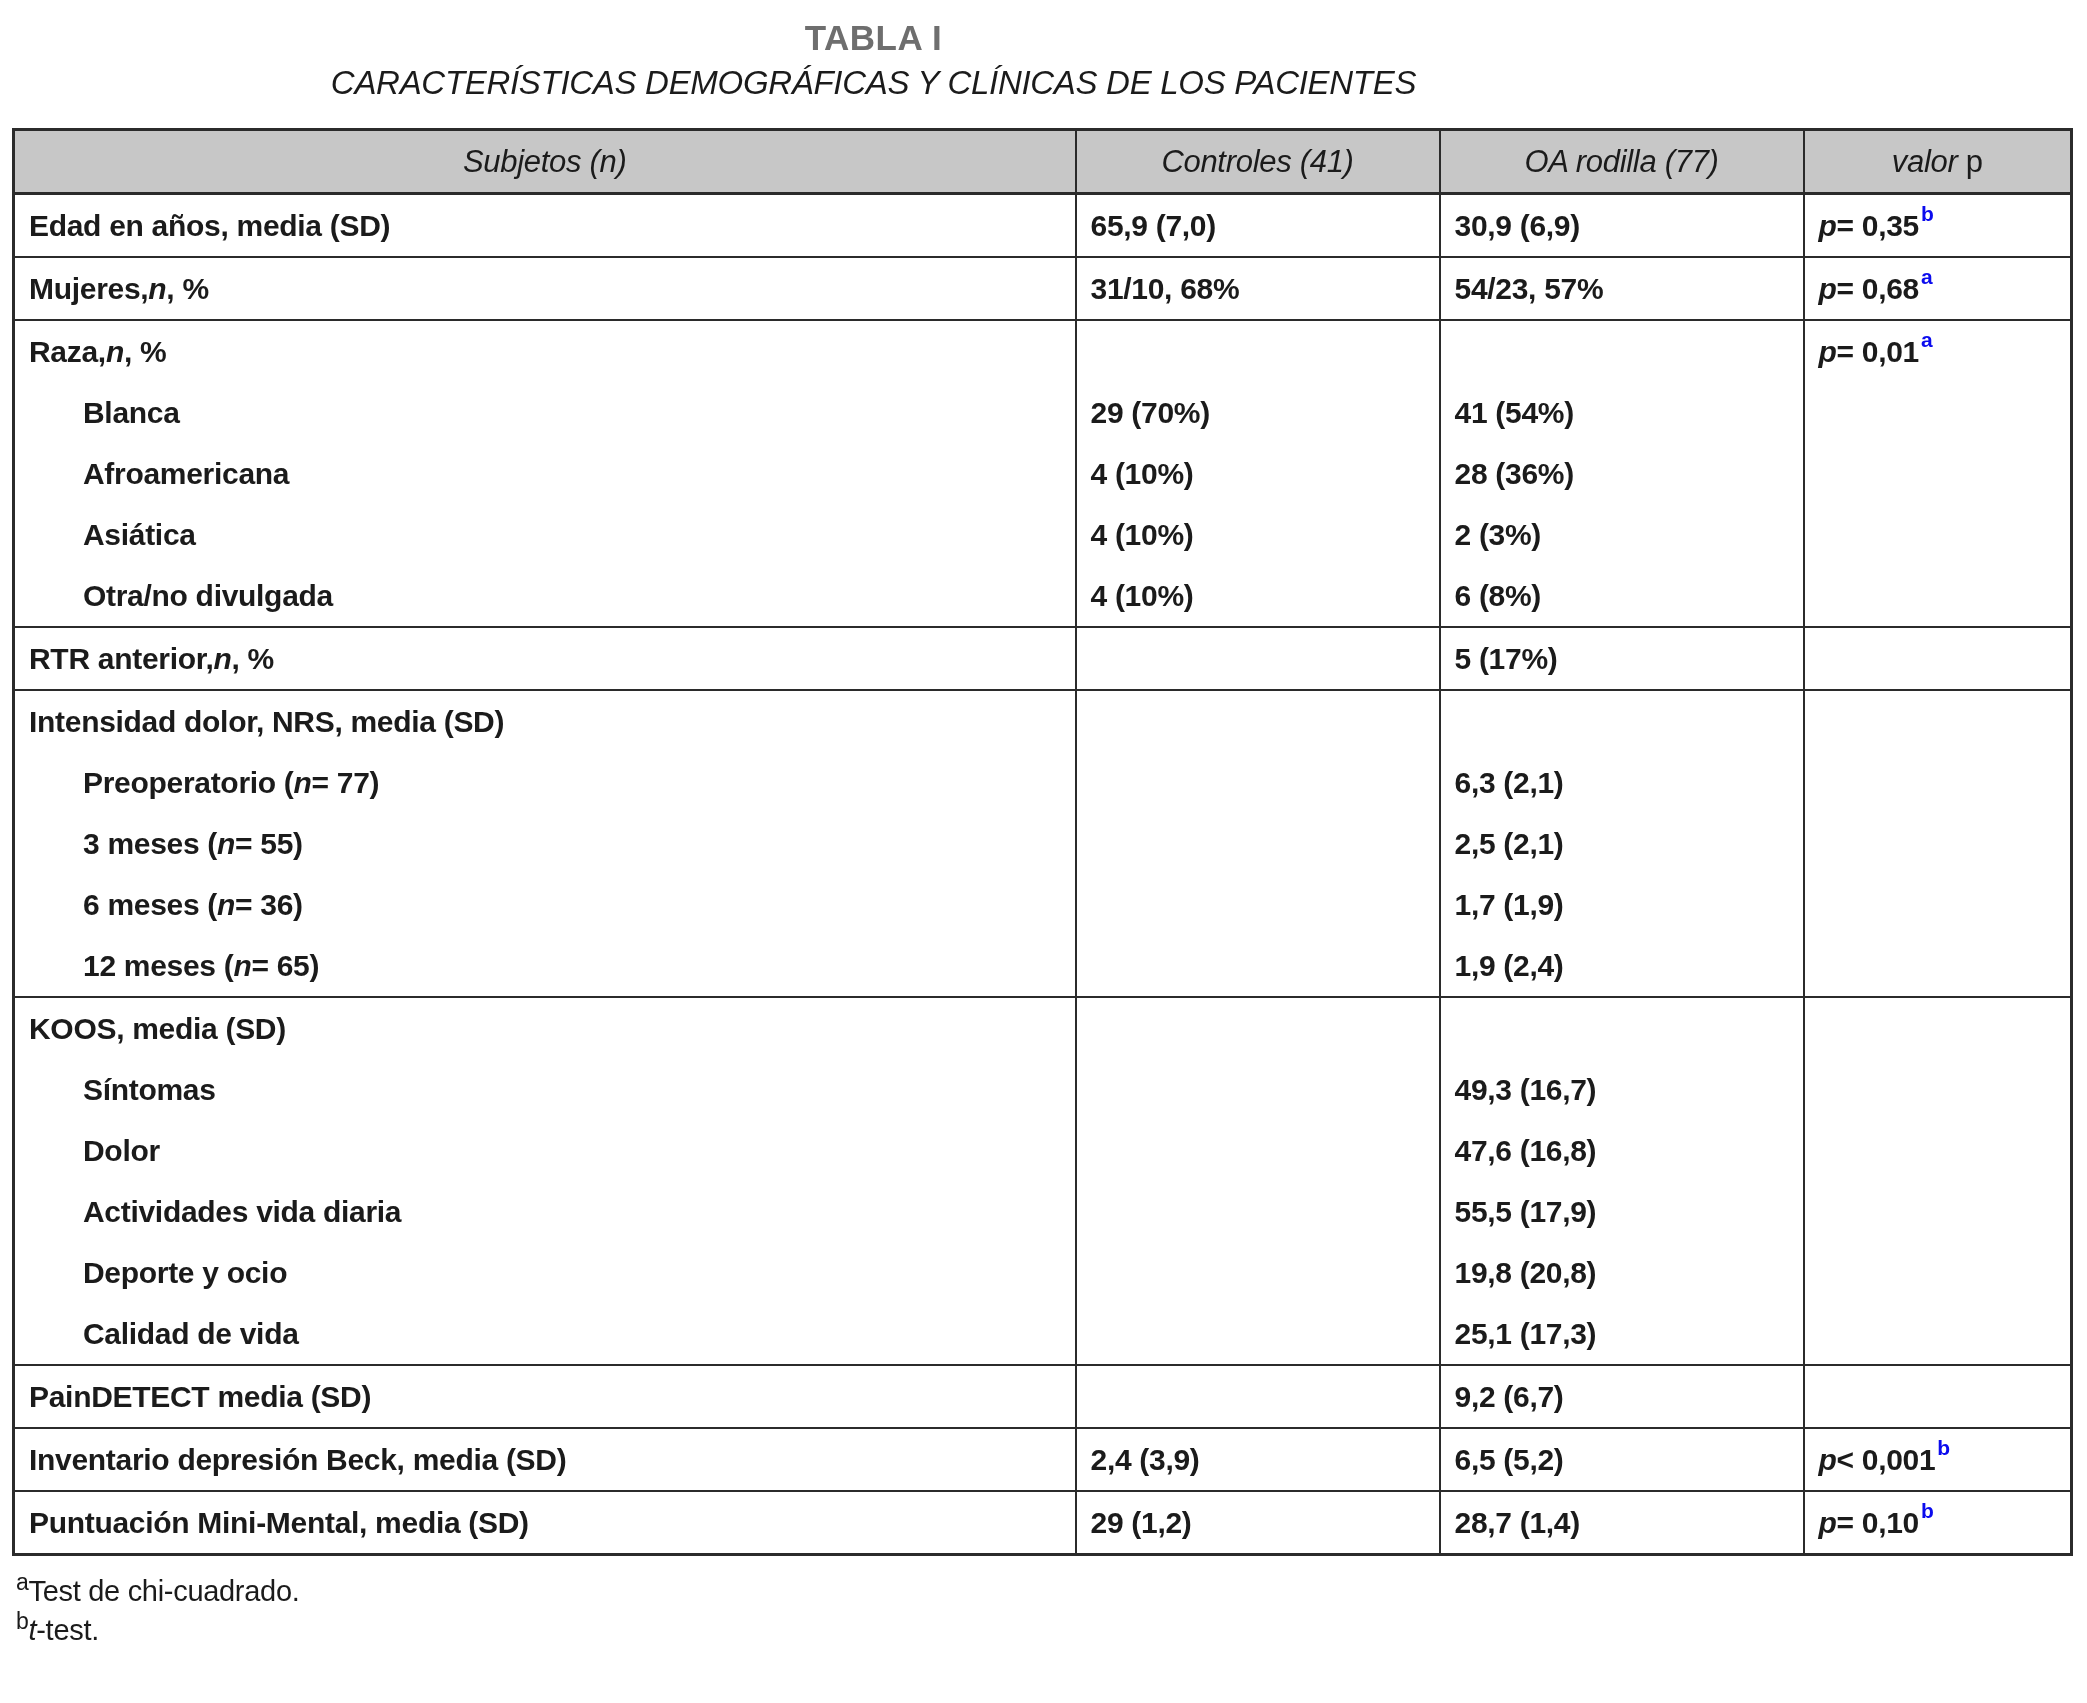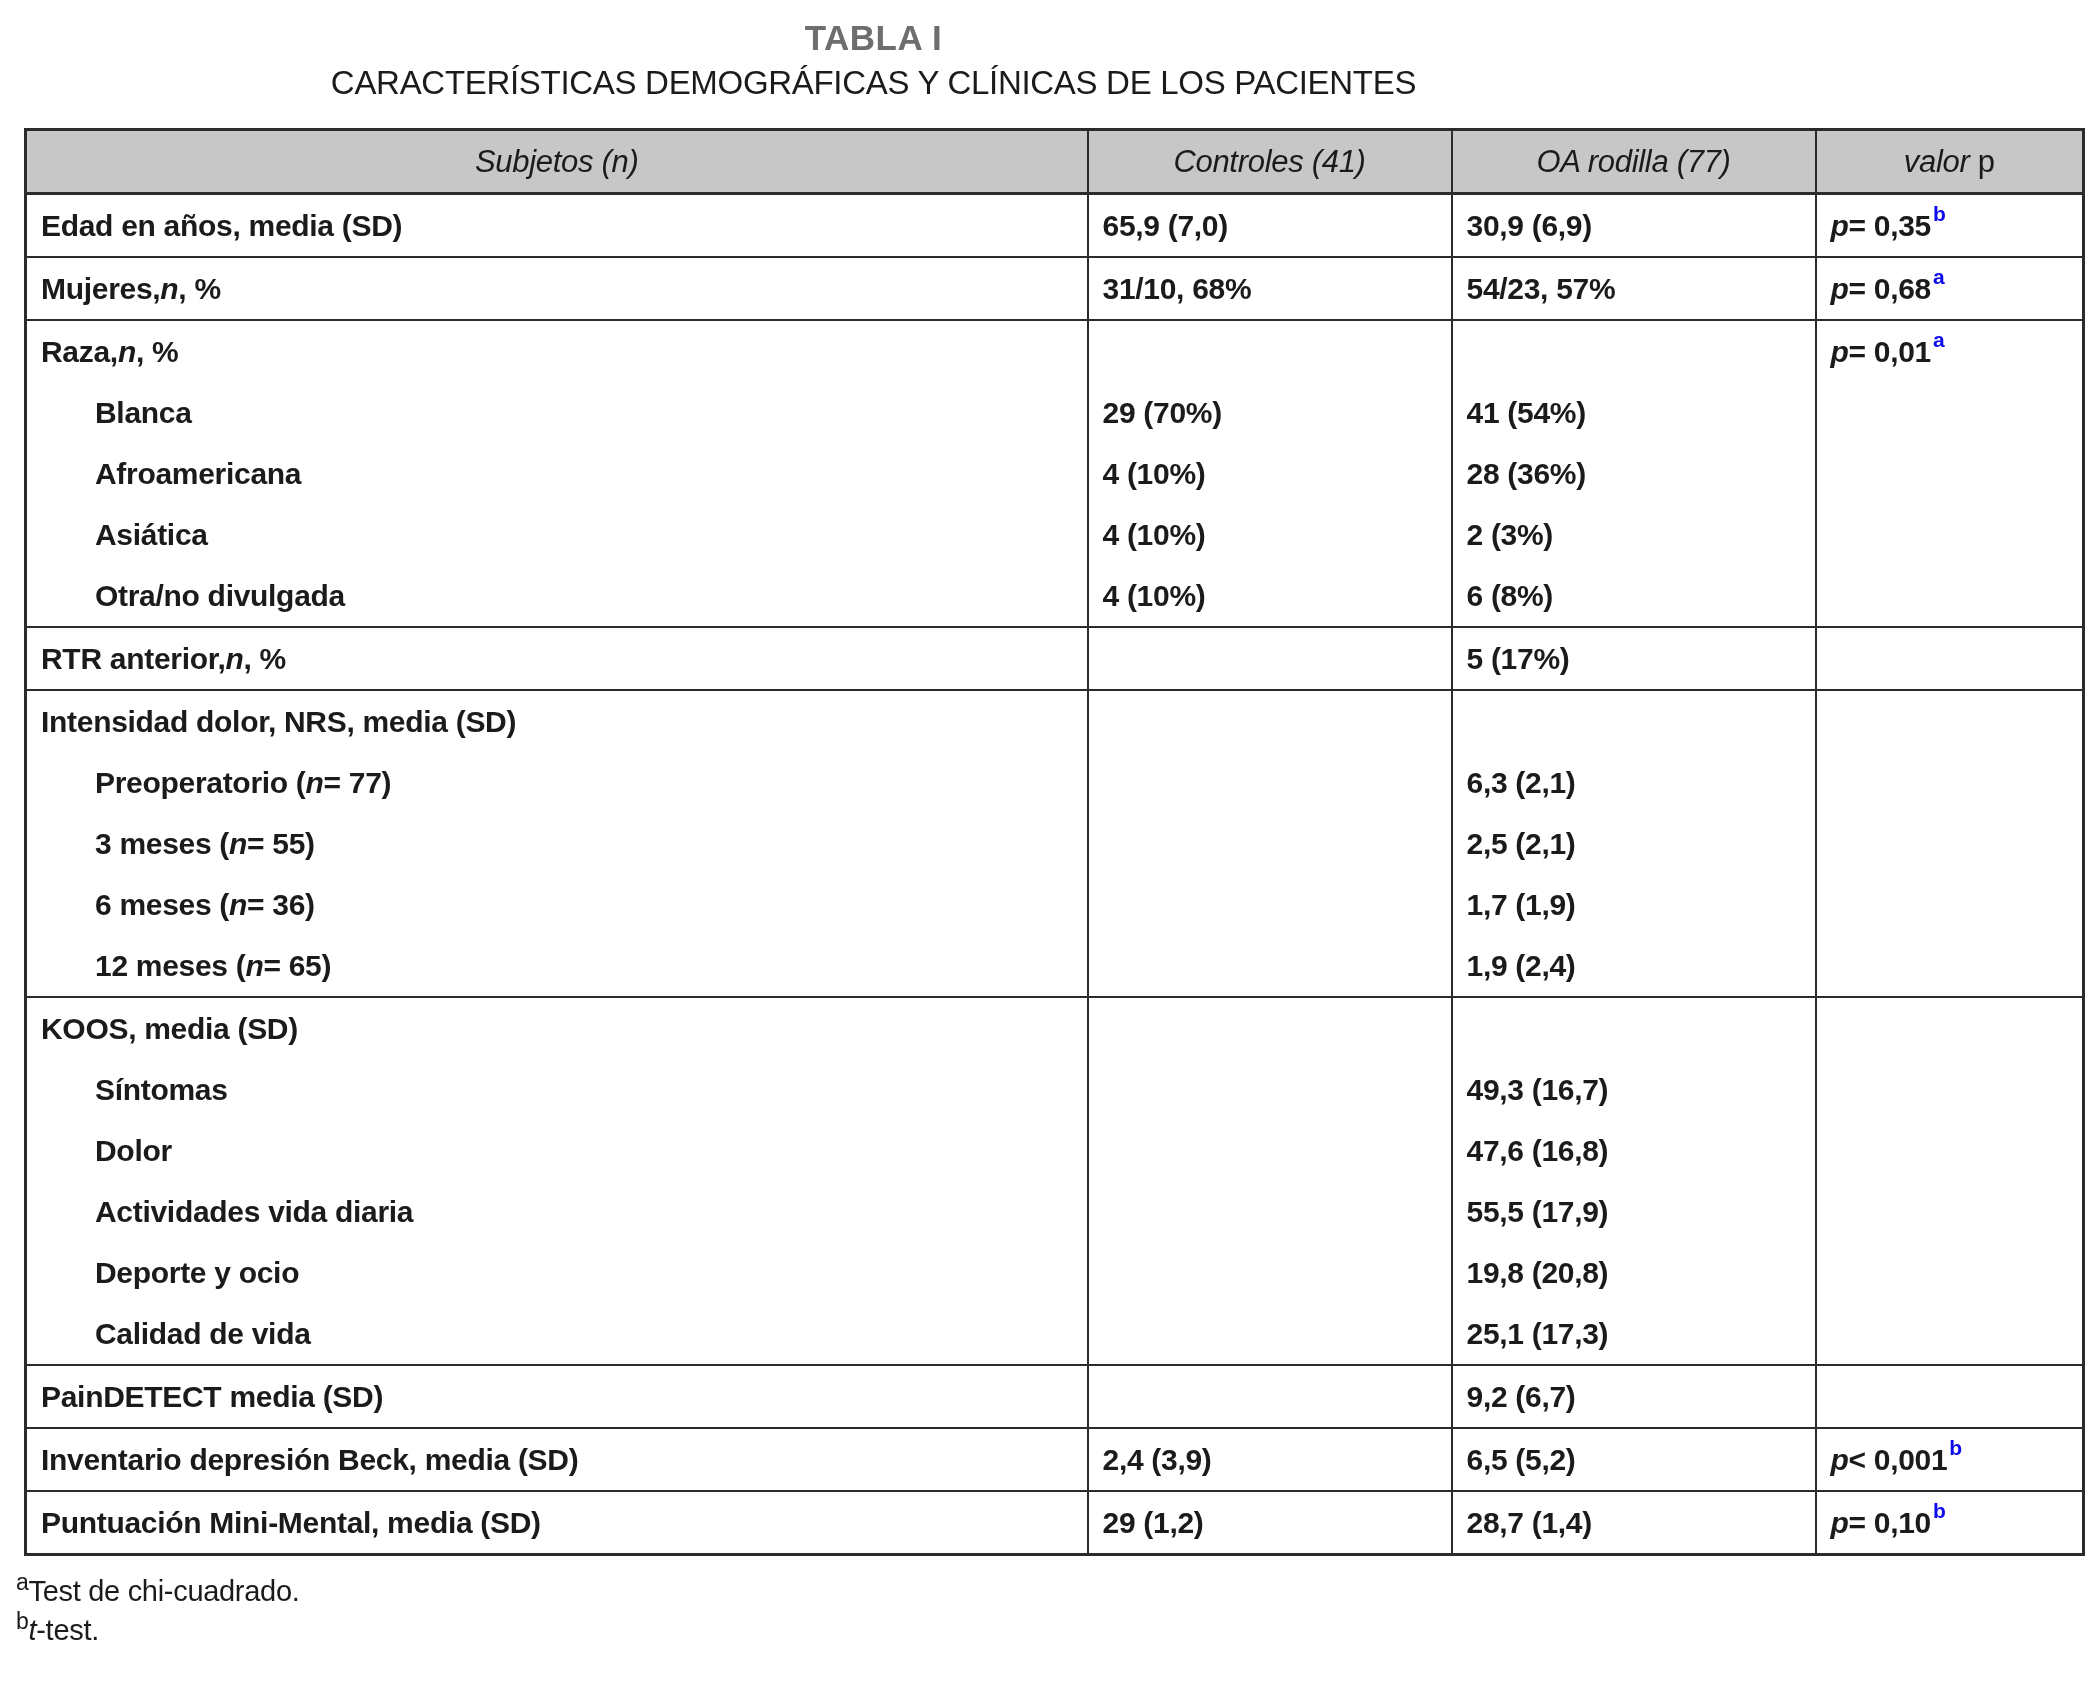--- a/index.html
+++ b/index.html
@@ -16,27 +16,27 @@
     color:var(--text);
     overflow:hidden;
   }
   .page{position:relative;width:1747px;height:1703px;}
   .titleblock{padding-top:16px;text-align:center;}
   .title-main{
     font-size:35px;font-weight:bold;color:var(--title_gray);
     letter-spacing:0.5px;line-height:44px;
   }
   .title-sub{
-    font-size:33px;color:var(--text);line-height:45px;letter-spacing:-0.3px;
+    font-size:33px;color:var(--text);line-height:45px;letter-spacing:-0.3px;font-style:italic;
   }
   table.demo{
     border-collapse:collapse;
     table-layout:fixed;
     width:2058px;
-    margin:23px 0 0 24px;
+    margin:23px 0 0 12px;
     border:3px solid var(--border);
   }
   col.c-label{width:1062px;}
   col.c-controles{width:364px;}
   col.c-oa{width:364px;}
   col.c-p{width:268px;}
   th,td{
     border:2px solid var(--border);
     padding:0;
     font-weight:normal;

